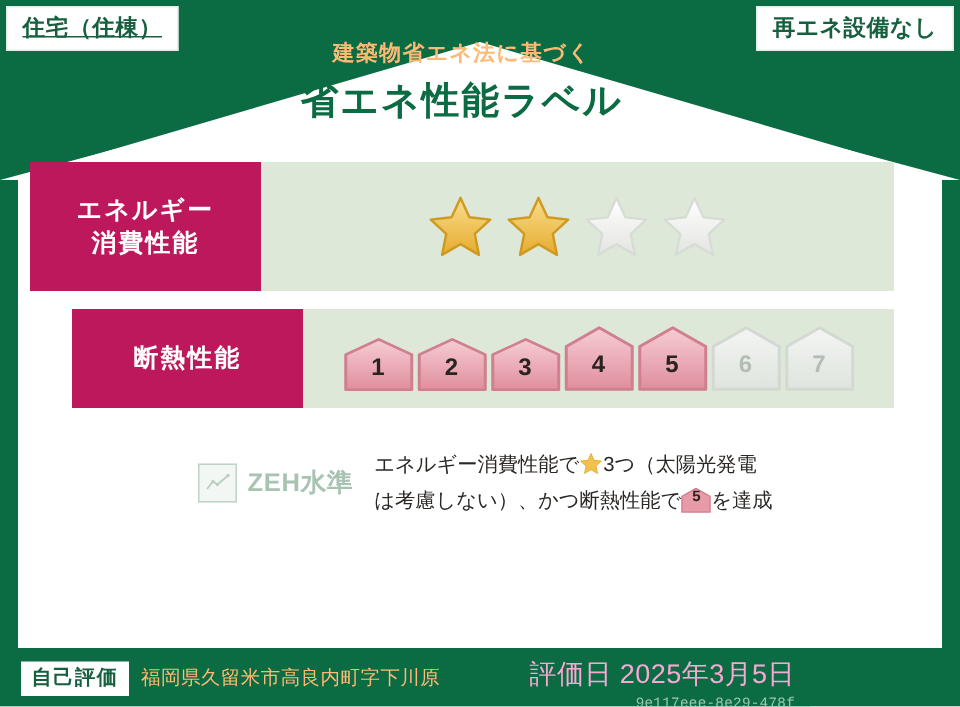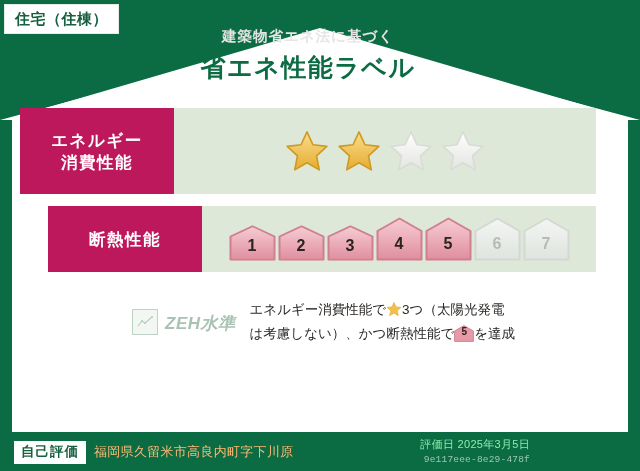--- a/index.html
+++ b/index.html
@@ -42,21 +42,21 @@
     background: #ffffff;
     color: #17603f;
     font-weight: bold;
     font-size: 15px;
     letter-spacing: 0.5px;
     padding: 6px 10px 7px 10px;
     line-height: 1;
     border: 1px solid #e3ece7;
     white-space: nowrap;
   }
-  .corner-tag.left  { left: 4px; }
+  .corner-tag.left  { left: 4px; text-decoration: underline; }
   .corner-tag.right { right: 4px; }
 
   
   .panel {
     position: absolute;
     left: 12px;
     top: 28px;
     width: 616px;
     height: 404px;
     background: #ffffff;
@@ -65,21 +65,21 @@
   }
 
   .title-wrap {
     position: absolute;
     left: 0; top: 28px;
     width: 616px;
     text-align: center;
     z-index: 3;
   }
   .title-sub {
-    color: #e5e5e5;
+    color: #fdba74;
     font-size: 14.5px;
     font-weight: bold;
     letter-spacing: 1px;
     line-height: 1.2;
   }
   .title-main {
     color: #0b6b43;
     font-size: 25px;
     font-weight: bold;
     letter-spacing: 1.5px;
@@ -159,24 +159,23 @@
     top: 298px;
     width: 576px;
     display: flex;
     align-items: center;
     gap: 14px;
     z-index: 3;
   }
   .zeh-badge {
     flex: 0 0 auto;
     display: flex;
-    align-items: flex-end;
+    align-items: center;
     gap: 7px;
     padding-left: 112px;
-    font-style: italic;
   }
   .zeh-icon-box {
     width: 26px; height: 26px;
     border: 1px solid #bed3c4;
     background: #f2f7f3;
     display: flex; align-items: center; justify-content: center;
   }
   .zeh-icon-box svg { display: block; }
   .zeh-text {
     color: #a8c3b2;
@@ -230,22 +229,22 @@
     color: #fdba74;
     font-size: 13px;
     letter-spacing: 0.3px;
   }
   .footer-right {
     position: absolute;
     right: 10px; top: 5px;
     text-align: right;
   }
   .eval-date {
-    color: #86efac;
-    font-size: 11px;
+    color: #f9a8d4;
+    font-size: 18px;
     letter-spacing: 0.3px;
     text-align: center;
   }
   .doc-hash {
     color: #9fc7b1;
     font-size: 9.5px;
     letter-spacing: 0.2px;
     margin-top: 2px;
     font-family: "Liberation Mono", "DejaVu Sans Mono", monospace;
   }
@@ -254,20 +253,21 @@
 <body>
 
 <div id="label-root">
 
   <div class="top-band">
     <div class="roof-notch"></div>
   </div>
 
   <div class="corner-tag left">住宅（住棟）</div>
 
+  <div class="corner-tag right">再エネ設備なし</div>
 
   <div class="panel"></div>
 
   <div class="title-wrap">
     <div class="title-sub">建築物省エネ法に基づく</div>
     <div class="title-main">省エネ性能ラベル</div>
   </div>
 
   <div class="row row-energy">
     <div class="row-label">

